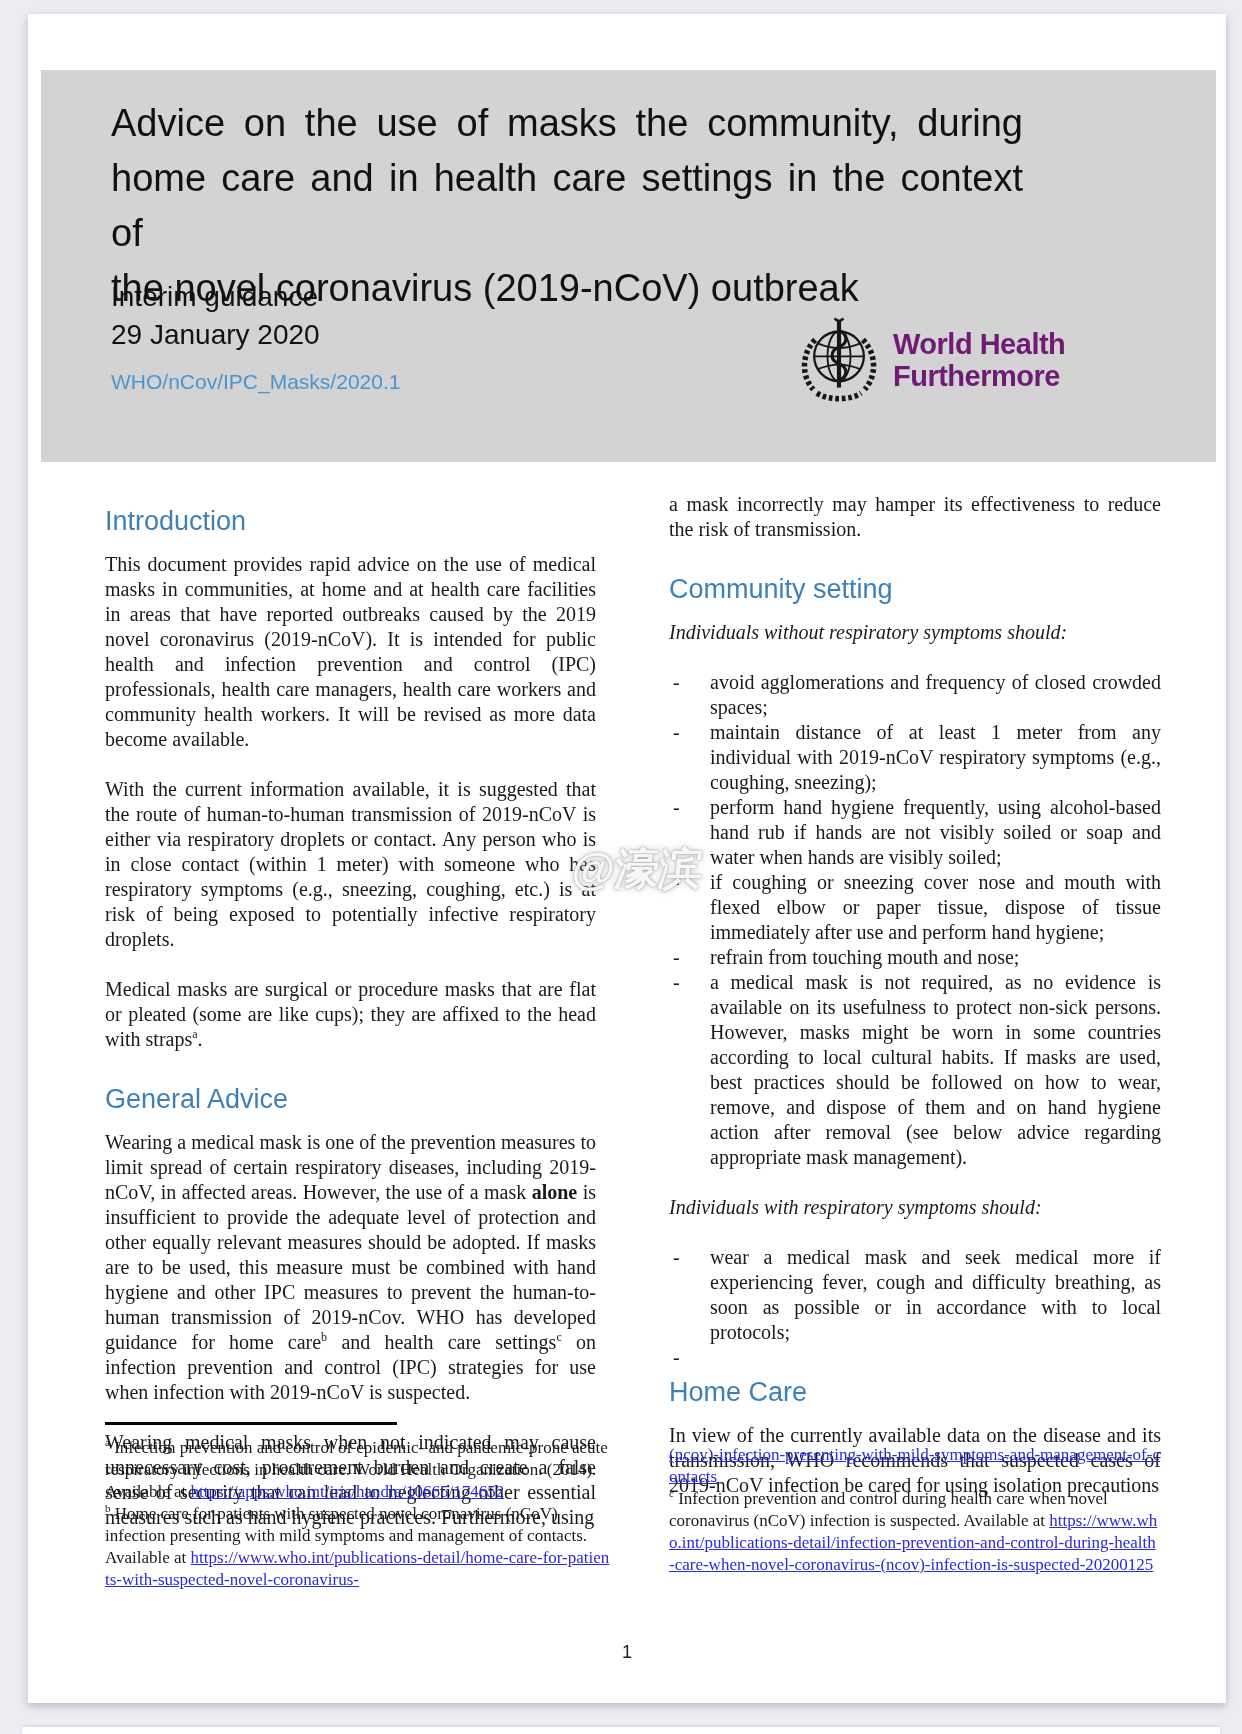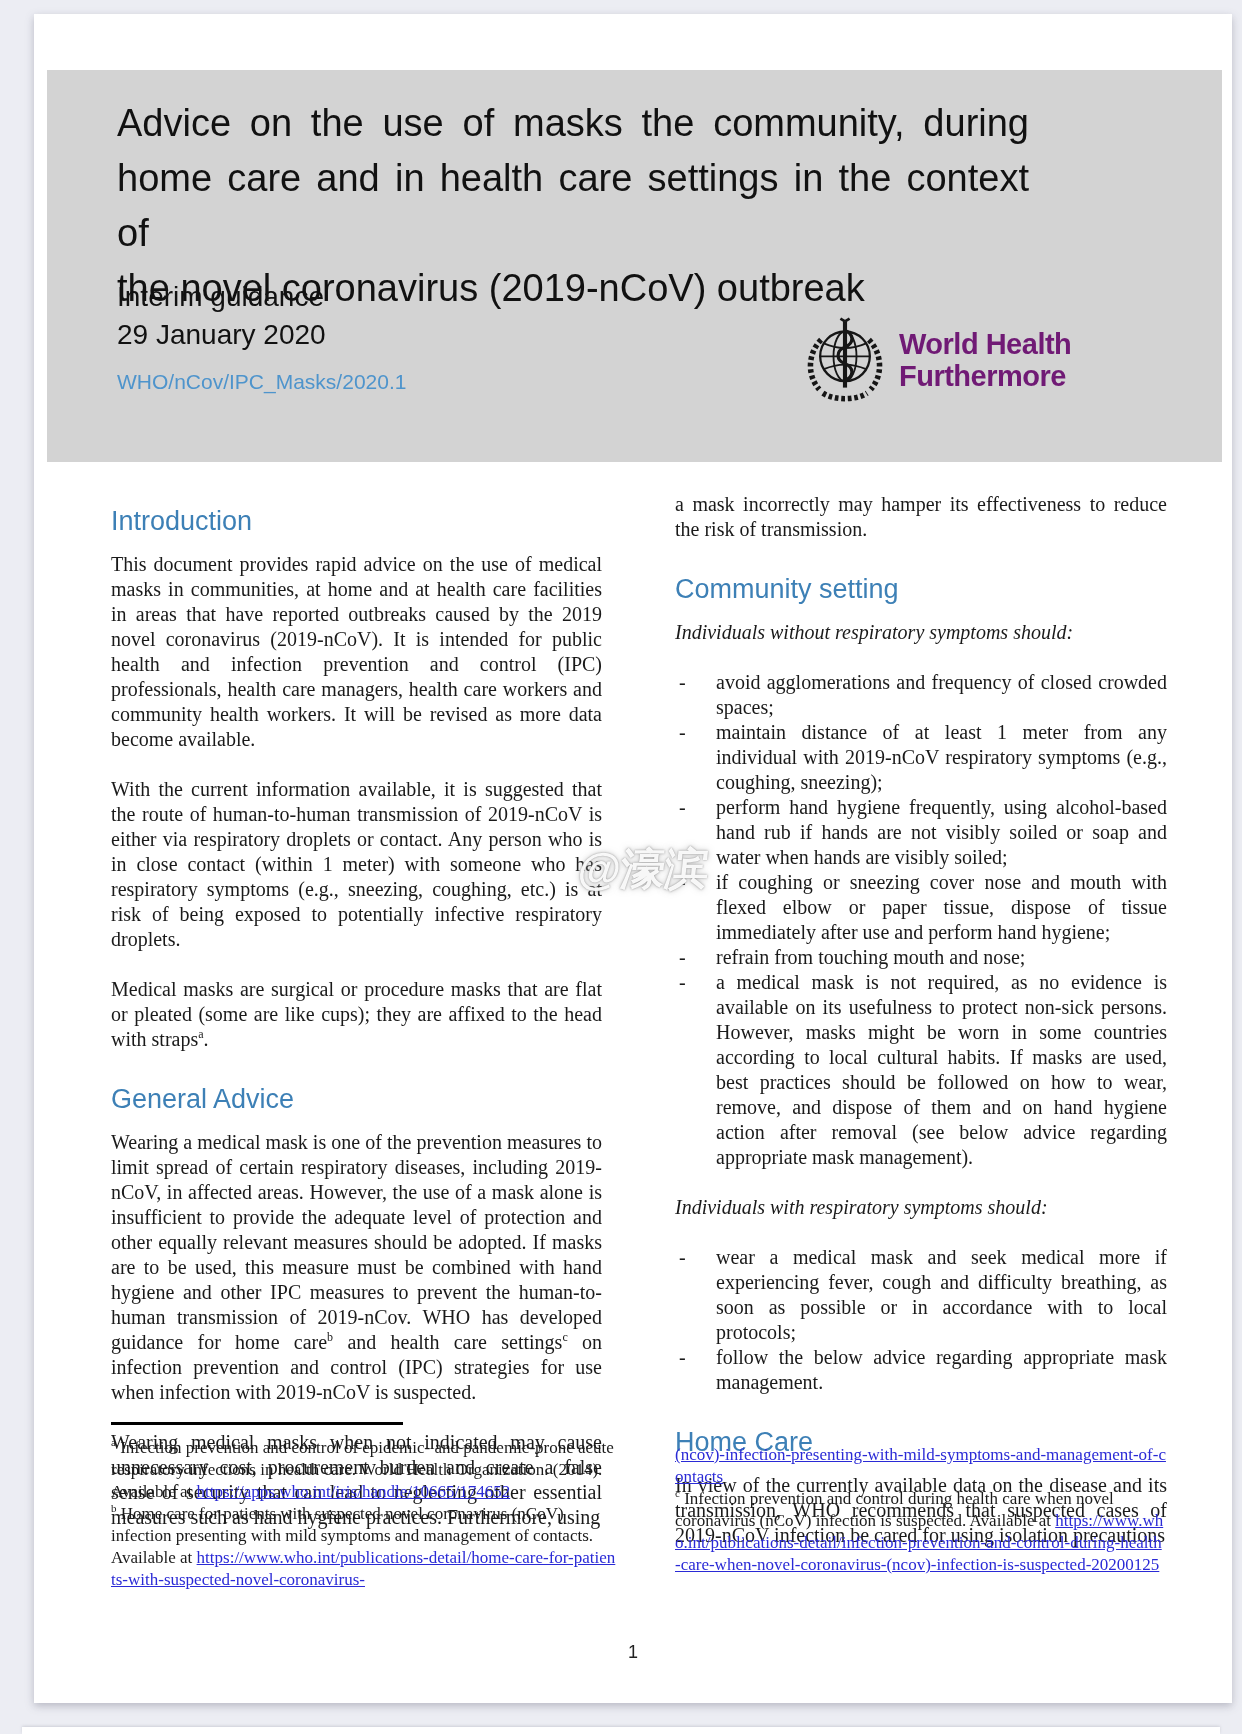--- a/index.html
+++ b/index.html
@@ -4,21 +4,21 @@
 <style>
   html,body{margin:0;padding:0;}
   body{
     width:1242px;height:1734px;
     background:var(--canvas_bg,#ecedf3);
     position:relative;overflow:hidden;
     font-family:"Liberation Serif", serif;
     color:var(--text_black,#1a1a1a);
   }
   .page{
-    position:absolute;left:34px;top:14px;width:1198px;height:1689px;
+    position:absolute;left:28px;top:14px;width:1198px;height:1689px;
     background:var(--page_bg,#fff);
     box-shadow:0 3px 8px rgba(90,90,110,.35);
   }
   .next-page{
     position:absolute;left:22px;top:1727px;width:1198px;height:7px;
     background:#fff;box-shadow:0 -1px 3px rgba(90,90,110,.2);
   }
   
   .header-block{
     position:absolute;left:13px;top:56px;width:1175px;height:392px;
@@ -61,21 +61,21 @@
     margin:32px 0 16px 0;
   }
   h2.sec.first{margin-top:14px;}
   .lead-italic{font-style:italic;margin:0;text-align:left;}
   ul.bullets{list-style:none;margin:0 0 25px 0;padding:0;}
   ul.bullets li{
     position:relative;padding-left:41px;text-align:justify;
   }
   ul.bullets li .dash{position:absolute;left:4px;top:0;}
   sup.fnref{font-size:12px;line-height:0;vertical-align:super;}
-  b{font-weight:normal;}
+  b{font-weight:bold;}
   
   .fn-left{position:absolute;left:77px;top:1408px;width:505px;
     font-size:17px;line-height:22px;}
   .fn-sep{border:none;border-top:3px solid #000;width:292px;margin:0 0 12px 0;}
   .fn-right{position:absolute;left:641px;top:1430px;width:492px;
     font-size:17px;line-height:22px;}
   .fn p{margin:0;}
   a.doclink{color:var(--link_blue,#2a2ad6);text-decoration:underline;word-break:break-all;}
   sup.fnm{font-size:11px;line-height:0;vertical-align:super;}
   
@@ -157,21 +157,21 @@
       <li><span class="dash">-</span><span>maintain distance of at least 1 meter from any individual with 2019-nCoV respiratory symptoms (e.g., coughing, sneezing);</span></li>
       <li><span class="dash">-</span><span>perform hand hygiene frequently, using alcohol-based hand rub if hands are not visibly soiled or soap and water when hands are visibly soiled;</span></li>
       <li><span class="dash">-</span><span>if coughing or sneezing cover nose and mouth with flexed elbow or paper tissue, dispose of tissue immediately after use  and perform hand hygiene;</span></li>
       <li><span class="dash">-</span><span>refrain from touching mouth and nose;</span></li>
       <li><span class="dash">-</span><span>a medical mask is not required, as no evidence is available on its usefulness to protect non-sick persons. However, masks might be worn in some countries according to local cultural habits. If masks are used, best practices should be followed on how to wear, remove, and dispose of them and on hand hygiene action after removal (see below advice regarding appropriate mask management).</span></li>
     </ul>
 
     <p class="lead-italic">Individuals with respiratory symptoms should:</p>
     <ul class="bullets">
       <li><span class="dash">-</span><span>wear a medical mask and seek medical more if experiencing fever, cough and difficulty breathing, as soon as possible or in accordance with to local protocols;</span></li>
-      <li><span class="dash">-</span><span>follow the below advice regarding appropriate mask management.</span></li>
+      <li><span class="dash">-</span></li>
     </ul>
 
     <h2 class="sec">Home Care</h2>
     <p>In view of the currently available data on the disease and its transmission, WHO recommends that suspected cases of 2019-nCoV infection be cared for using isolation precautions</p>
   </div>
 
   <div class="fn fn-left">
     <hr class="fn-sep">
     <p><sup class="fnm">a</sup><span> Infection prevention and control of epidemic- and pandemic-prone acute respiratory infections in health care. World Health Organization. (2014). Available at </span><a class="doclink" href="#">https://apps.who.int/iris/handle/10665/174652</a></p>
     <p><sup class="fnm">b</sup><span> Home care for patients with suspected novel coronavirus (nCoV) infection presenting with mild symptoms and management of contacts. Available at </span><a class="doclink" href="#">https://www.who.int/publications-detail/home-care-for-patients-with-suspected-novel-coronavirus-</a></p>

